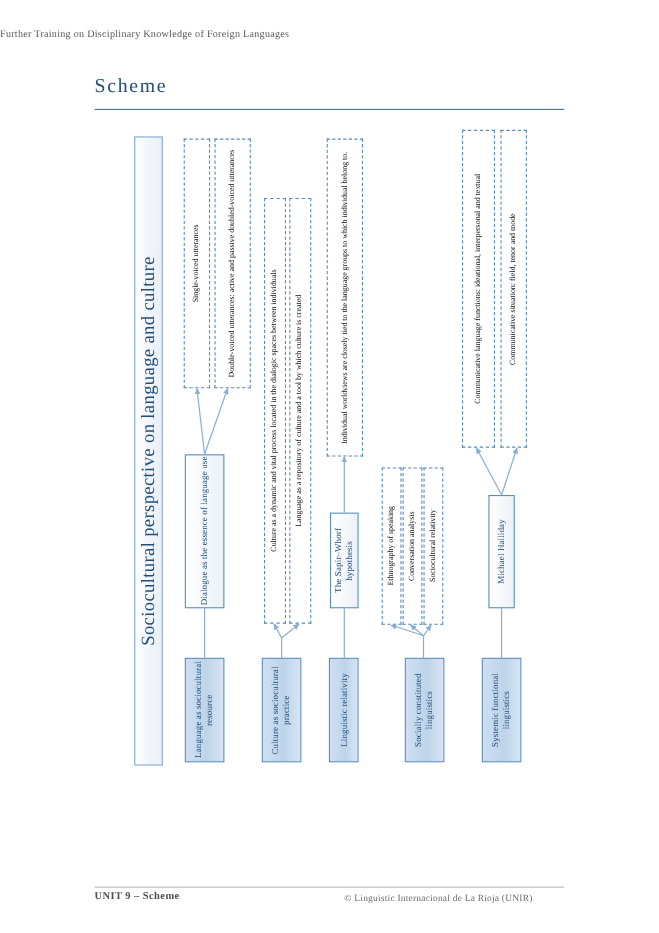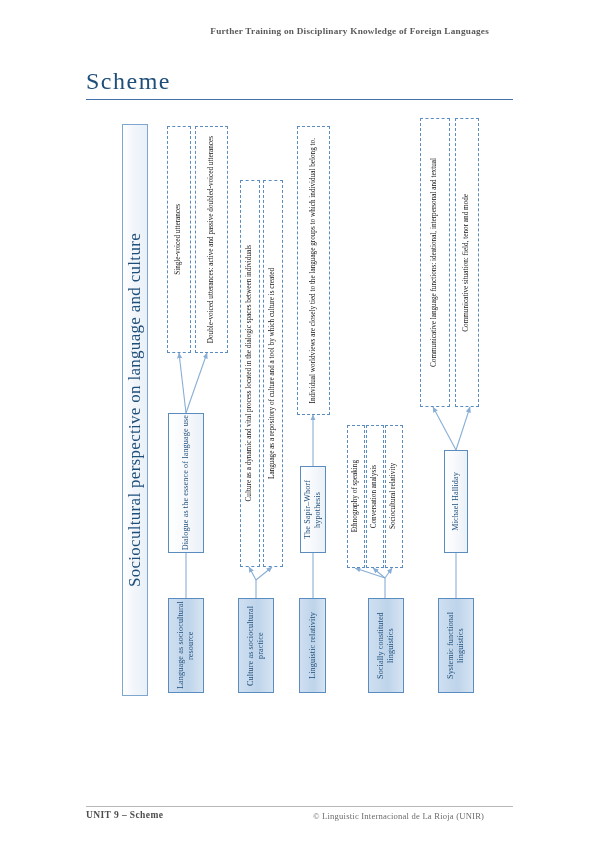--- a/index.html
+++ b/index.html
@@ -8,29 +8,29 @@
     width: 599px; height: 848px;
     background: #ffffff;
     font-family: "Liberation Serif", serif;
     position: relative;
     overflow: hidden;
   }
 
   
   .page-header {
     position:absolute; top:26px; left:0; width:489px;
-    text-align:right;
-    font-family:"Liberation Serif", serif;
-    font-weight:bold; font-size:9.2px; color:#595959;
+    text-align:left;
+    font-family:"Liberation Serif", serif;
+    font-weight:normal; font-size:9.2px; color:#595959;
     letter-spacing:0.25px;
   }
   .page-title {
     position:absolute; top:68px; left:86px;
     font-family:"Liberation Serif", serif;
-    font-size:24px; color:#1f4e79; letter-spacing:1.5px;
+    font-size:18px; color:#1f4e79; letter-spacing:1.5px;
   }
   .title-rule {
     position:absolute; top:99px; left:86px; width:427px; height:1px;
     background:#4472a8;
   }
   .footer-rule {
     position:absolute; top:806px; left:86px; width:427px; height:1px;
     background:#b8b8b8;
   }
   .footer-left {

